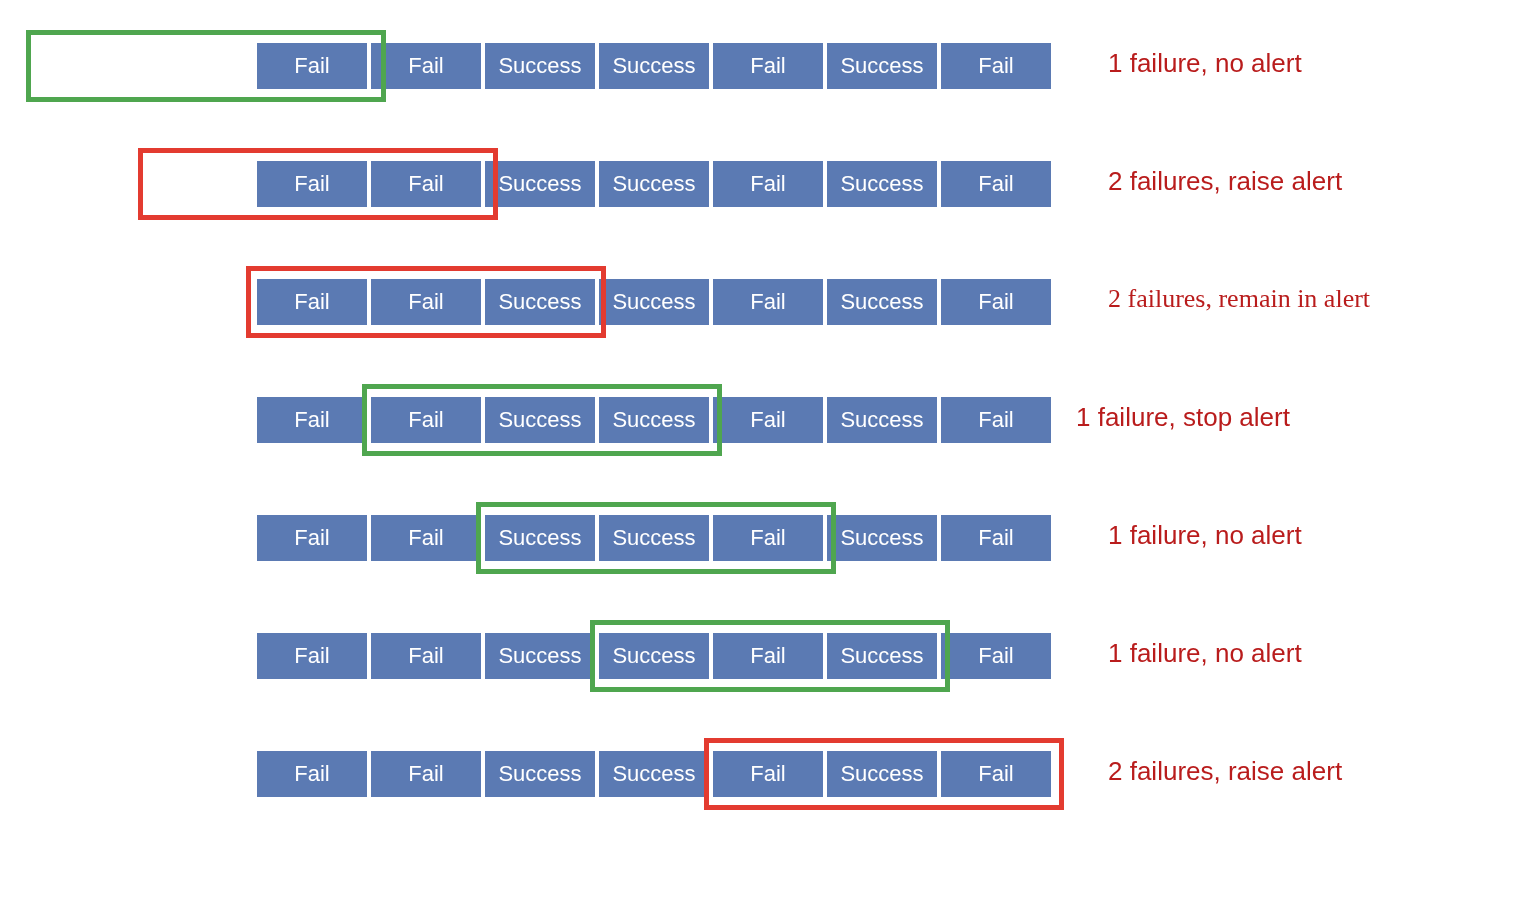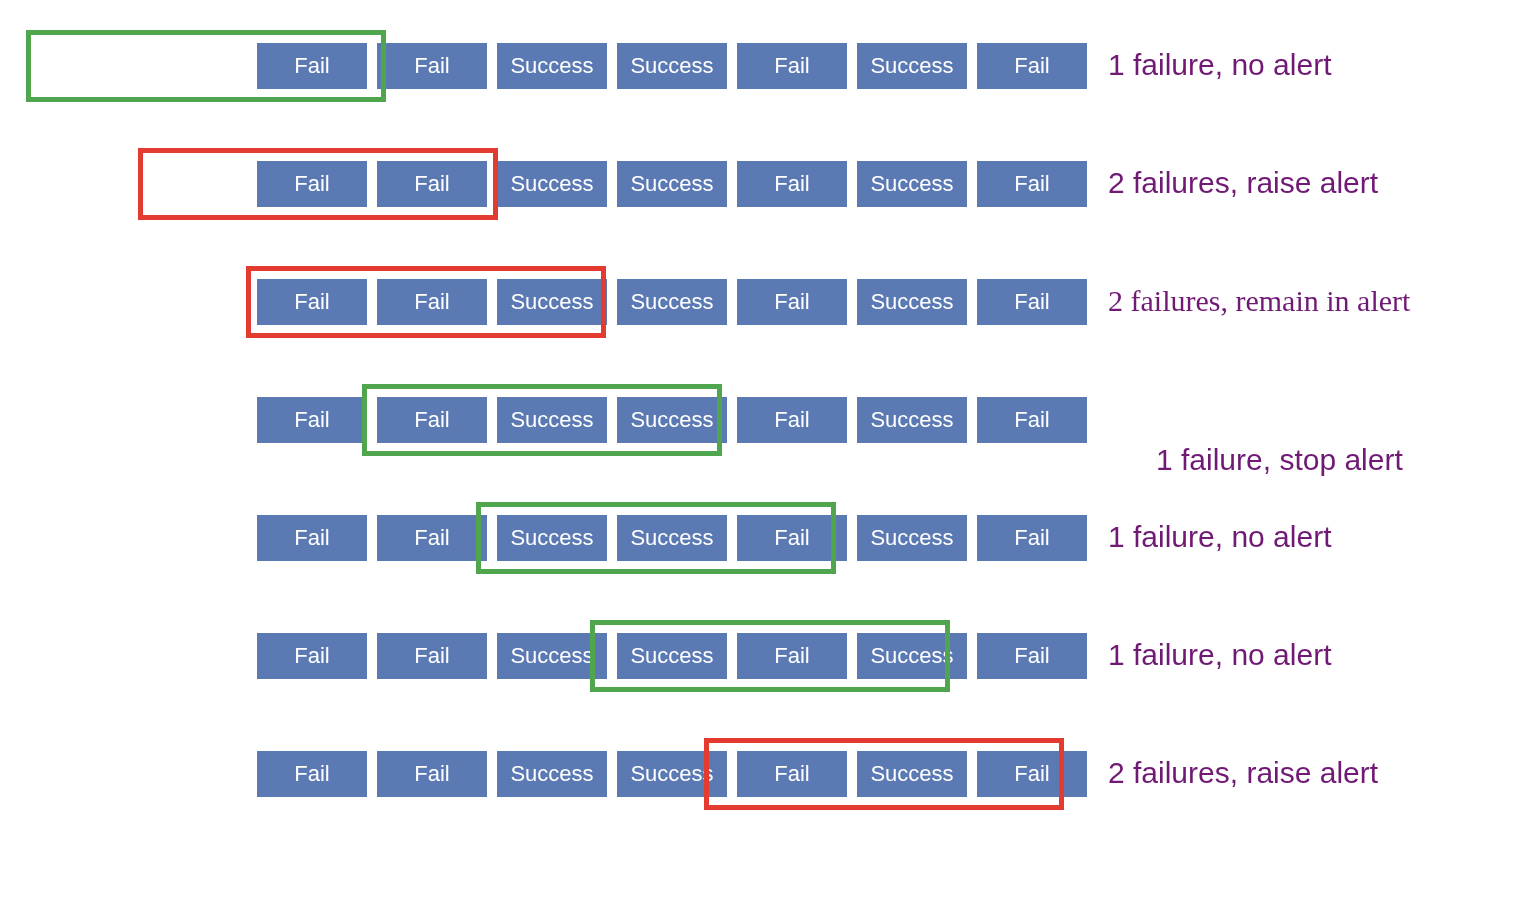--- a/index.html
+++ b/index.html
@@ -10,21 +10,21 @@
     body {
       font-family: Arial, Helvetica, sans-serif;
       background: white;
       width: 1516px;
       height: 914px;
       position: relative;
     }
     .boxes {
       position: absolute;
       display: flex;
-      gap: 8px;
+      gap: 2px;
     }
     .box {
       width: 112px;
       height: 48px;
       background: #5B7AB3;
       color: white;
       font-size: 22px;
       display: flex;
       align-items: center;
       justify-content: center;
@@ -38,22 +38,22 @@
       z-index: 10;
     }
     .highlight.green {
       border-color: #4FA64F;
     }
     .highlight.red {
       border-color: #E33B30;
     }
     .caption {
       position: absolute;
-      font-size: 30px;
-      color: #701a75;
+      font-size: 26px;
+      color: #b91c1c;
     }
   </style>
 </head>
 <body>
 
 <div id="diagram">
     <div class="boxes" style="left: 256px; top: 42px;">
       <div class="box">Fail</div>
       <div class="box">Fail</div>
       <div class="box">Success</div>
@@ -89,21 +89,21 @@
     <div class="boxes" style="left: 256px; top: 396px;">
       <div class="box">Fail</div>
       <div class="box">Fail</div>
       <div class="box">Success</div>
       <div class="box">Success</div>
       <div class="box">Fail</div>
       <div class="box">Success</div>
       <div class="box">Fail</div>
     </div>
     <div class="highlight green" style="left: 362px; top: 384px; width: 360px; height: 72px;"></div>
-    <div class="caption" style="left: 1156px; top: 402px; margin-top: 41px;">1 failure, stop alert</div>
+    <div class="caption" style="left: 1076px; top: 402px;">1 failure, stop alert</div>
     <div class="boxes" style="left: 256px; top: 514px;">
       <div class="box">Fail</div>
       <div class="box">Fail</div>
       <div class="box">Success</div>
       <div class="box">Success</div>
       <div class="box">Fail</div>
       <div class="box">Success</div>
       <div class="box">Fail</div>
     </div>
     <div class="highlight green" style="left: 476px; top: 502px; width: 360px; height: 72px;"></div>

